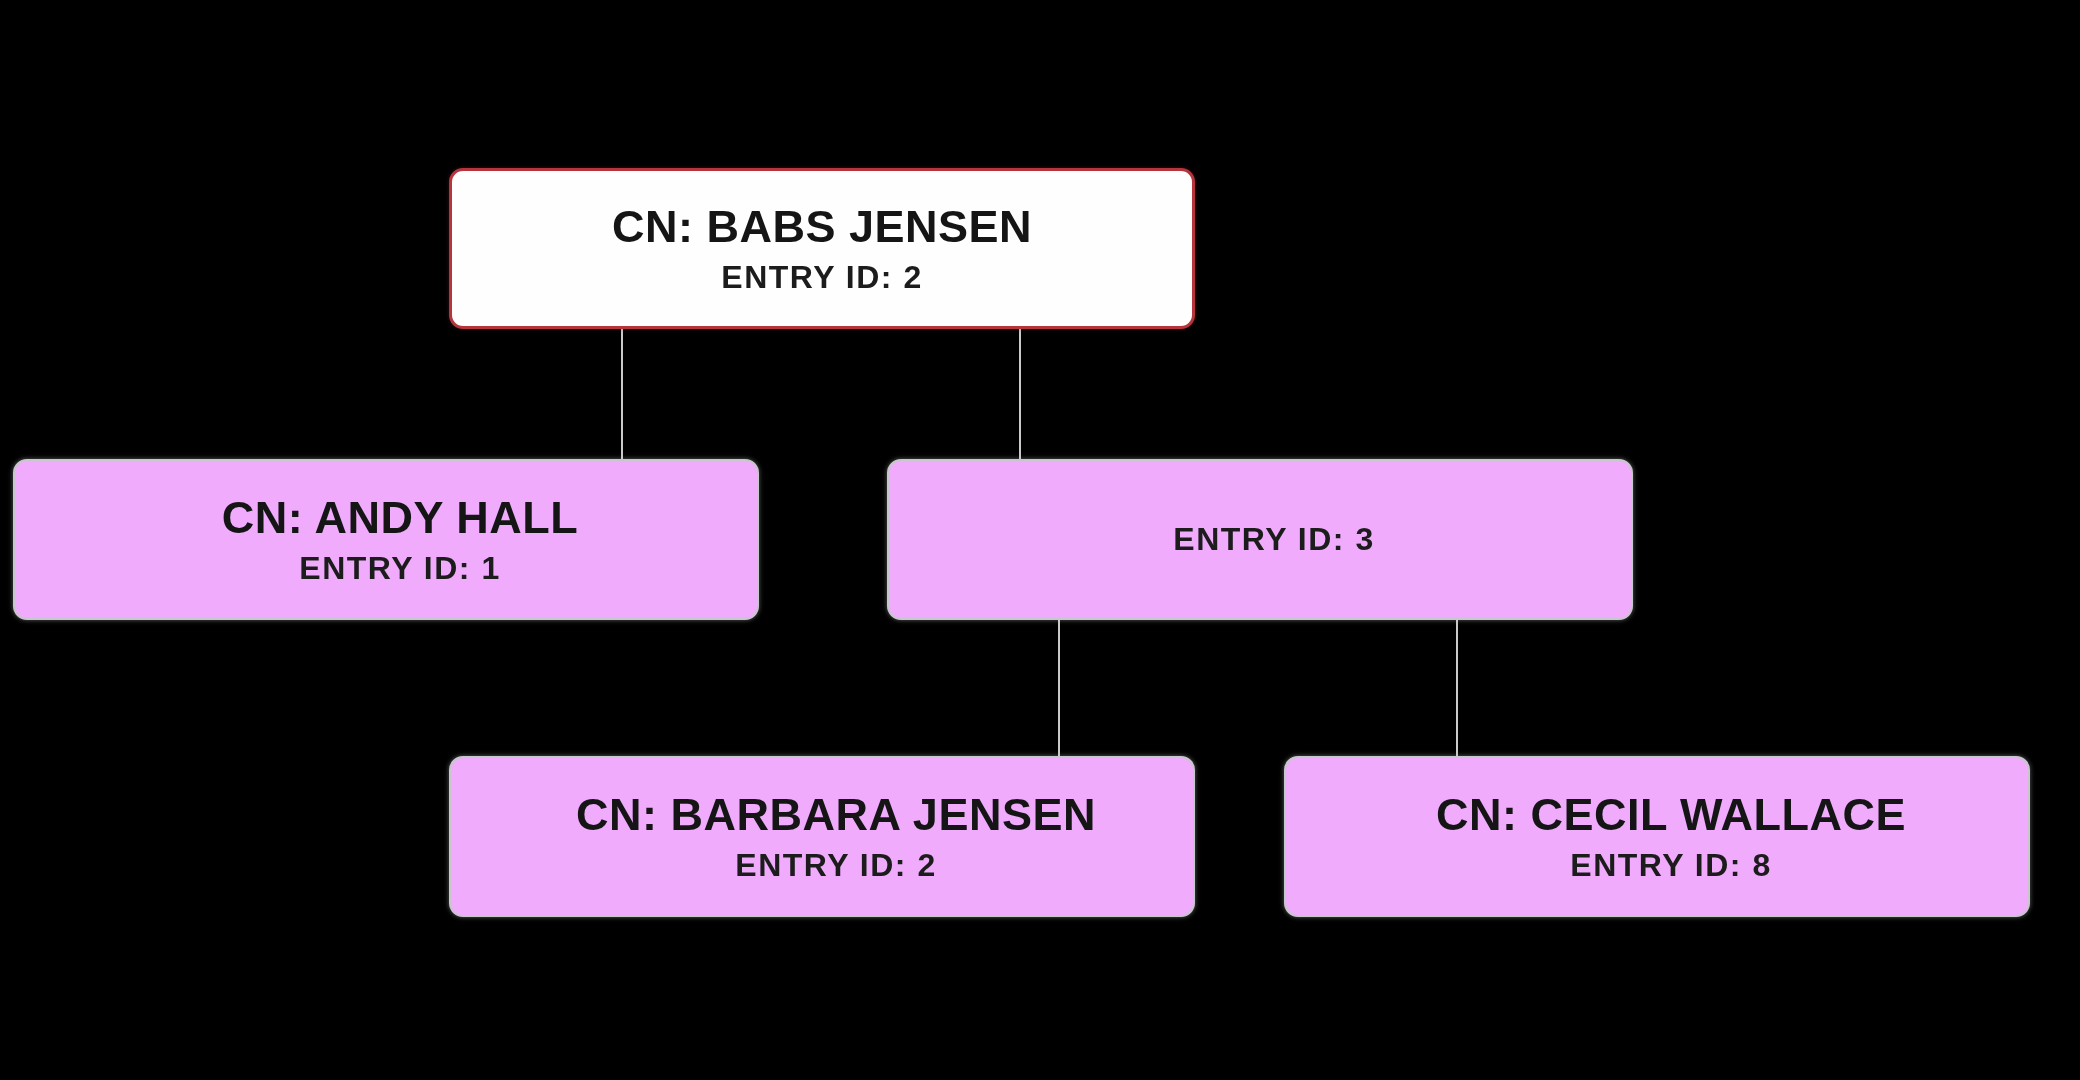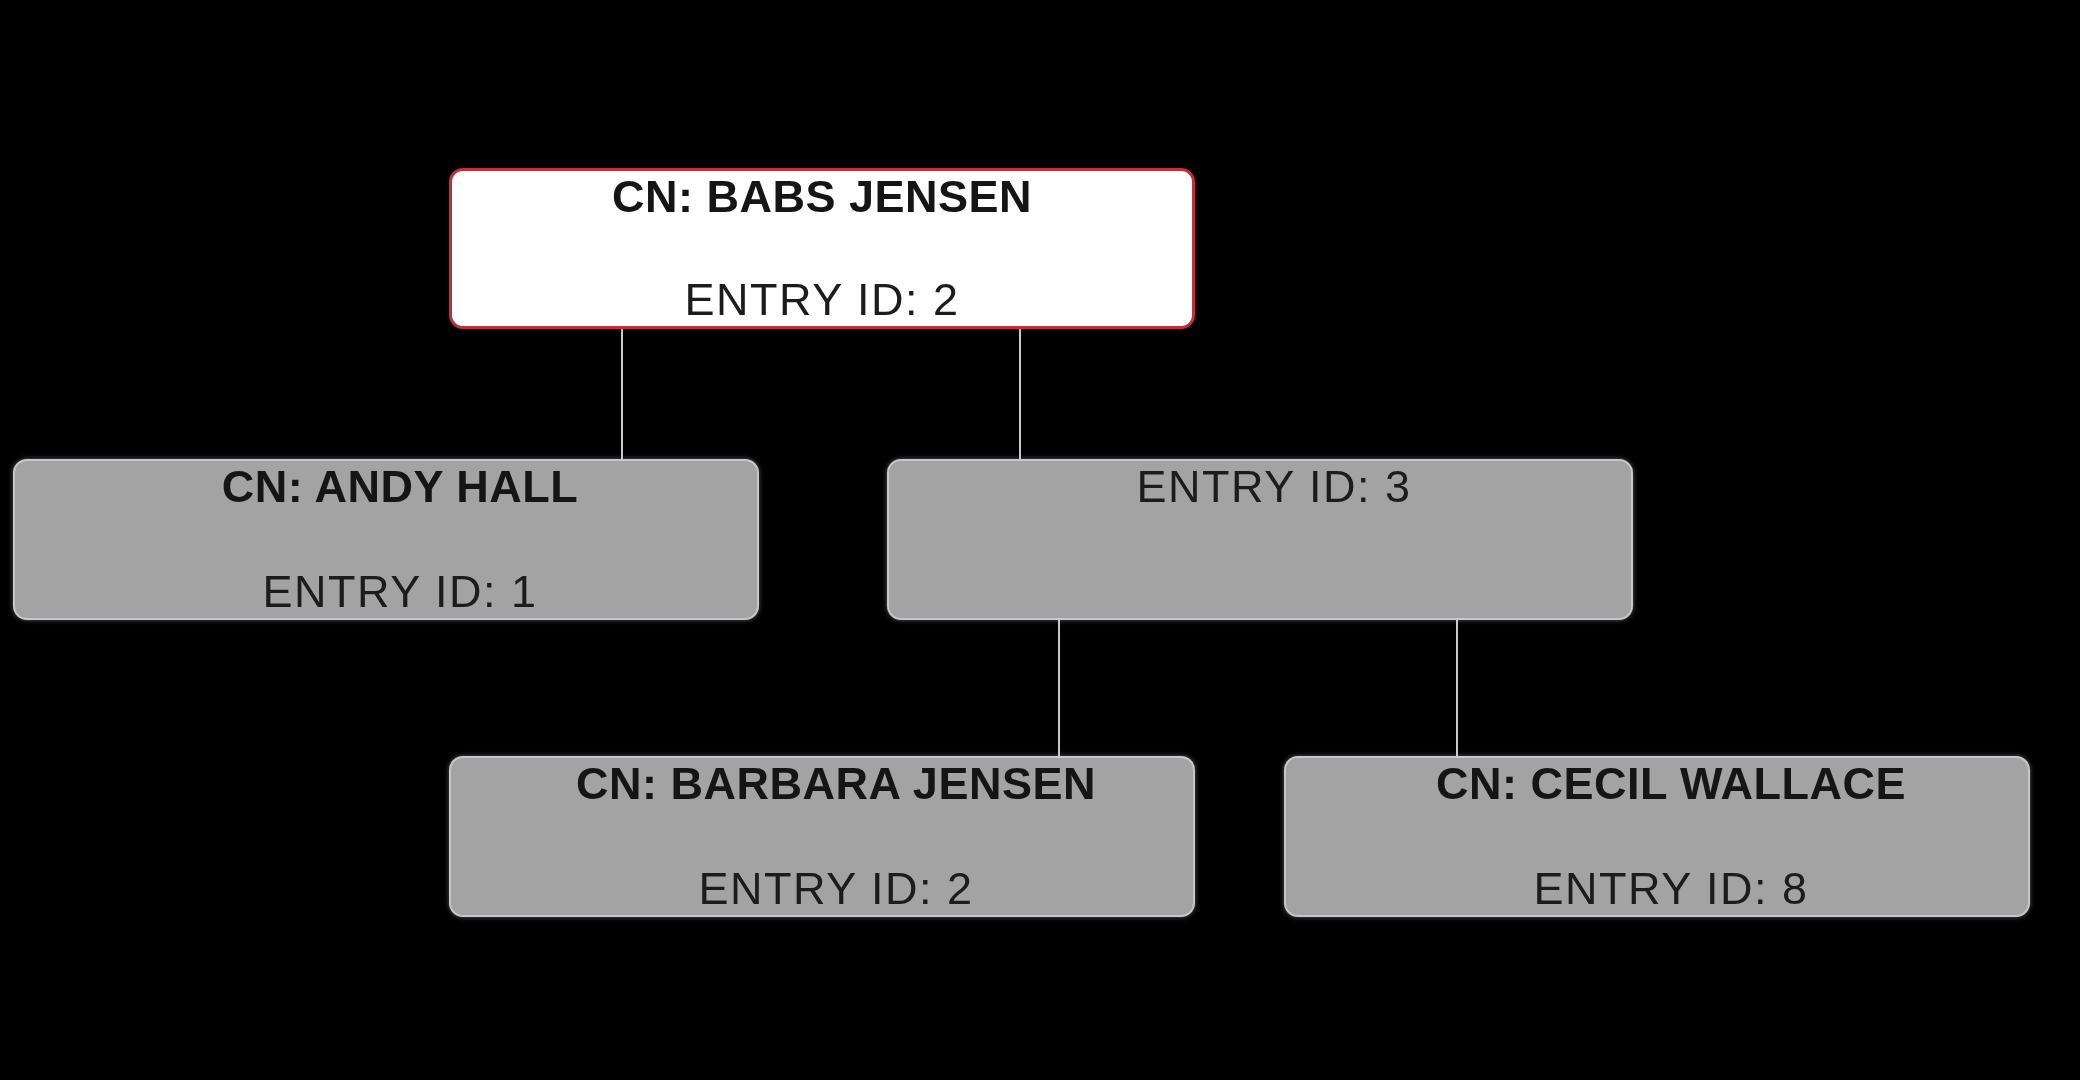--- a/index.html
+++ b/index.html
@@ -17,47 +17,47 @@
   }
   .node {
     position: absolute;
     width: 746px;
     height: 161px;
     box-sizing: border-box;
     border-radius: 14px;
     display: flex;
     flex-direction: column;
     align-items: center;
-    justify-content: space-between;
+    justify-content: center;
     gap: 7px;
     text-align: center;
     z-index: 2;
   }
   .node--default {
-    background: #a3a3a3;
+    background: #f0abfc;
     border: 2px solid #c6c7ca;
     box-shadow: 0 0 5px rgba(205, 207, 211, 0.45);
     padding-left: 28px;
   }
   .node--highlight {
     background: #fefefe;
     border: 3px solid #b6343c;
     box-shadow: 0 0 4px rgba(120, 40, 44, 0.4);
   }
   .node .cn-line {
     font-size: 45px;
     font-weight: bold;
     line-height: 1.15;
     color: #151515;
     letter-spacing: 0.5px;
     white-space: nowrap;
   }
   .node .entry-line {
-    font-size: 45px;
-    font-weight: normal;
+    font-size: 32px;
+    font-weight: bold;
     line-height: 1.15;
     color: #1c1c1c;
     letter-spacing: 1.5px;
     white-space: nowrap;
   }
   .edge {
     position: absolute;
     width: 2px;
     background: #c9cacc;
     z-index: 1;

